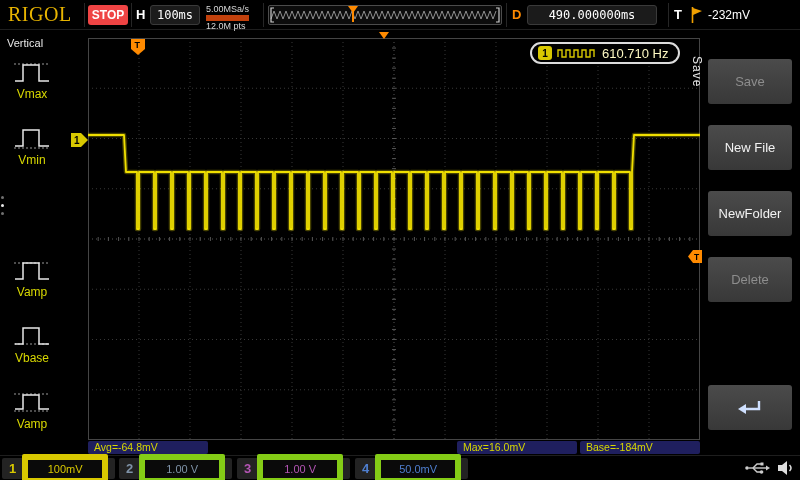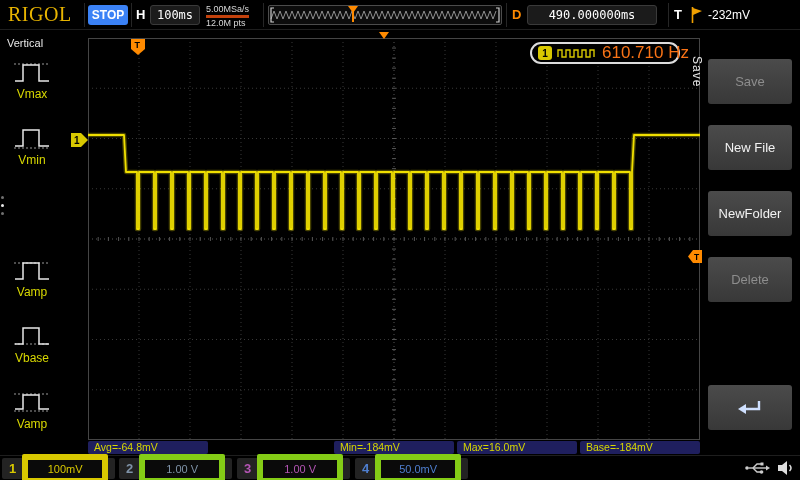--- a/index.html
+++ b/index.html
@@ -1,43 +1,43 @@
 <!DOCTYPE html>
 <html><head>
 <meta charset="utf-8">
 <style>
 *{margin:0;padding:0;box-sizing:border-box}
 body{background:#000}
 #root{position:relative;width:800px;height:480px;background:#000;overflow:hidden;font-family:"Liberation Sans",sans-serif;color:#e8e8e8}
 .abs{position:absolute}
 .brand{font-size:20px;font-weight:400;color:#e8b400;font-family:"Liberation Serif",serif;letter-spacing:.5px}
-.stop{width:40px;height:20px;background:#3b82f6;border-radius:3px;color:#fff;font-weight:bold;font-size:12px;display:flex;align-items:center;justify-content:center}
+.stop{width:40px;height:20px;background:#ef4444;border-radius:3px;color:#fff;font-weight:bold;font-size:12px;display:flex;align-items:center;justify-content:center}
 .seclbl{font-size:13px;font-weight:bold;color:#fff}
 .valbox{height:20px;background:#1b1b1b;border:1px solid #3a3a3a;border-radius:3px;color:#fff;font-size:12px;display:flex;align-items:center;justify-content:center;font-family:"DejaVu Sans Mono",monospace}
 .acq{font-size:9px;line-height:11px;color:#d8d8d8}
-.acq .acq-line{border-bottom:3px solid #c2410c}
+.acq .acq-line{border-bottom:6px solid #c2410c}
 .vsep{width:1px;height:24px;background:#262626}
 .strip{background:#0c0c0c;border:1px solid #4c4c4c;border-radius:2px}
 .menu-title{position:absolute;left:7px;top:37px;font-size:11px;color:#e8e8e8}
 .mitem{position:absolute;left:3px;width:58px;display:flex;flex-direction:column;align-items:center;gap:1px;cursor:pointer}
 .mlabel{font-size:12px;color:#d8d800}
 .micon .dash{stroke:#9a9a9a;stroke-width:1;stroke-dasharray:2 2}
 .micon .pl{stroke:#e8e8e8;stroke-width:1.5;fill:none}
 .pagedots{position:absolute;left:1px;top:196px;display:flex;flex-direction:column;gap:5px}
 .pagedots i{width:3px;height:3px;border-radius:50%;background:#707070}
 .pagedots i.on{background:#e8e8e8}
 .gl{stroke:#383838;stroke-dasharray:1 3}
 .gc{stroke:#555;stroke-dasharray:1 3}
 .gt{stroke:#555;stroke-width:1}
 .gb{stroke:#454545}
 .wf{fill:none;stroke-width:1.8;stroke-linejoin:round}
 .wf-glow{fill:none;stroke-width:4.5;opacity:.3;stroke-linejoin:round}
 .freqbox{display:flex;align-items:center;gap:5px;padding:0 6px;background:#000;border:2px solid #dcdcdc;border-radius:11px}
 .freqch{width:14px;height:14px;border-radius:3px;background:#d8c800;color:#000;font-size:10px;font-weight:bold;display:flex;align-items:center;justify-content:center;flex:none}
-.freqval{color:#f97316;font-size:17px;white-space:nowrap}
+.freqval{color:#fef9c3;font-size:13px;white-space:nowrap}
 .meas{height:13px;background:#1f1f5e;border-radius:2px;color:#d8d800;font-size:10.5px;line-height:13px;padding-left:6px;white-space:nowrap}
 .vtab{writing-mode:vertical-rl;font-size:12px;color:#e8e8e8;letter-spacing:1px}
 .rbtn{left:708px;width:84px;height:45px;background:linear-gradient(#4b4b4b,#383838);border-radius:3px;color:#f2f2f2;font-size:13px;display:flex;align-items:center;justify-content:center;cursor:pointer}
 .rbtn.disabled{color:#8d8d8d}
 .chan{position:absolute;top:2px;width:113px;height:21px;background:#232323;border-radius:2px;display:flex;align-items:center;gap:6px;padding:0 7px;cursor:pointer}
 .chan .num{font-weight:bold;font-size:13px;color:var(--ch)}
 .chan .scale{flex:1;height:30px;background:#0a0a0a;border:6px solid #84cc16;border-radius:2px;color:var(--ch);font-size:11px;display:flex;align-items:center;justify-content:center}
 .chan.selected .scale{border-color:var(--ch)}
 .ctr{width:0;height:0;border-left:5px solid transparent;border-right:5px solid transparent;border-top:7px solid #ff8a00}
 .mktext{font-weight:bold;fill:#000}
@@ -265,21 +265,20 @@
 
   <div class="abs freqbox" style="left:530px;top:42px;width:150px;height:22px">
     <span class="freqch">1</span>
     <svg width="40" height="12" viewBox="0 0 40 12" style="flex:none">
       <path d="M1,10 V3 H5 V10 H9 V3 H13 V10 H17 V3 H21 V10 H25 V3 H29 V10 H33 V3 H37 V10" stroke="#d8c800" fill="none" stroke-width="1.4"></path>
     </svg>
     <span class="freqval">610.710 Hz</span>
   </div>
 
   <div class="abs meas" style="left:88px;top:441px;width:120px">Avg=-64.8mV</div>
-  <div class="abs meas" style="left:334px;top:441px;width:120px">Min=-184mV</div>
   <div class="abs meas" style="left:457px;top:441px;width:120px">Max=16.0mV</div>
   <div class="abs meas" style="left:580px;top:441px;width:120px">Base=-184mV</div>
 
   <div class="abs vtab" style="left:690px;top:56px">Save</div>
   <div class="abs rbtn disabled" style="top:59px">Save</div>
   <div class="abs rbtn" style="top:125px">New File</div>
   <div class="abs rbtn" style="top:191px">NewFolder</div>
   <div class="abs rbtn disabled" style="top:257px">Delete</div>
   <div class="abs rbtn" style="top:385px">
     <svg width="30" height="22" viewBox="0 0 30 22">

